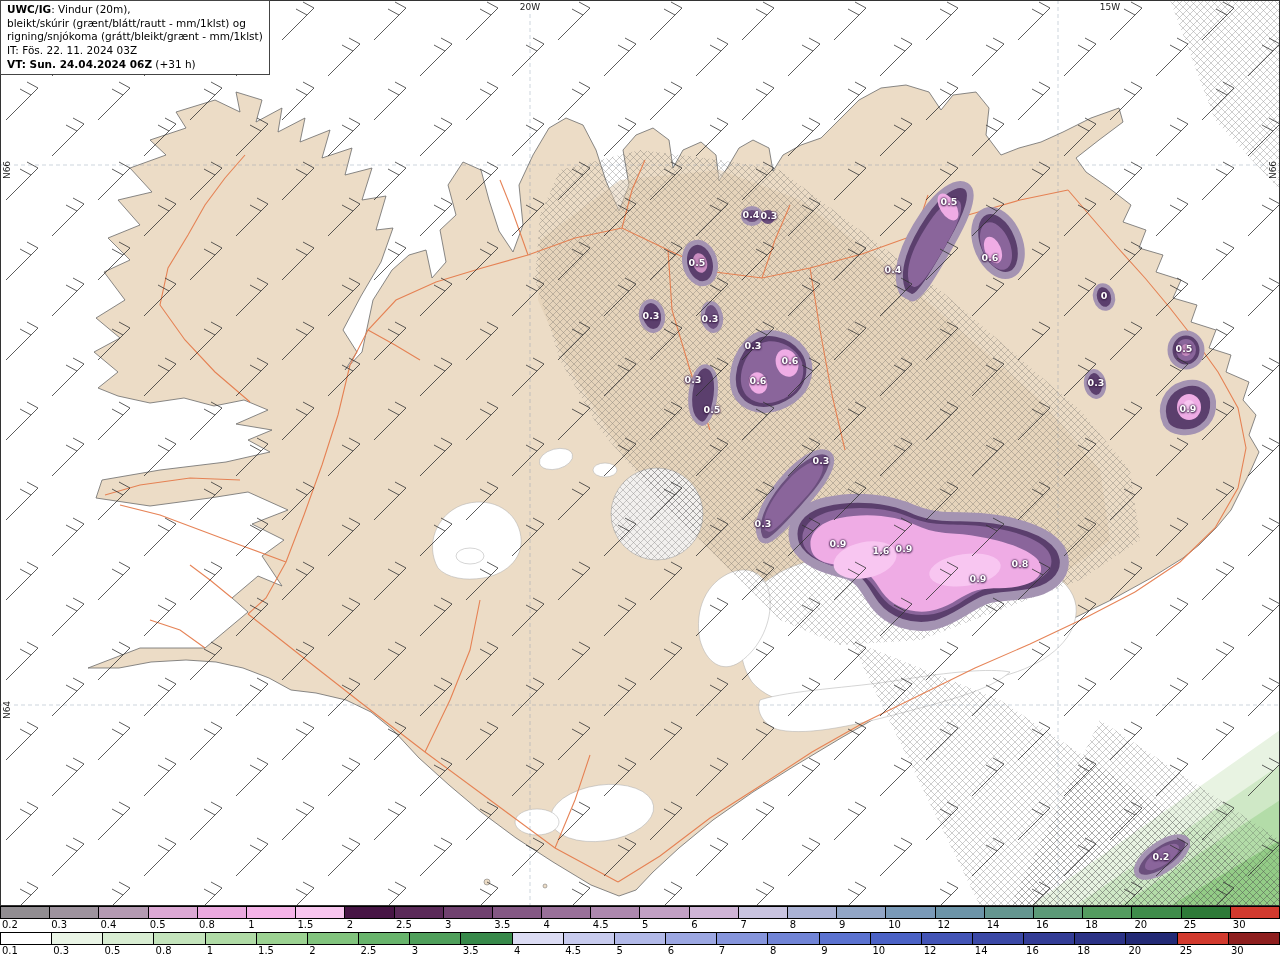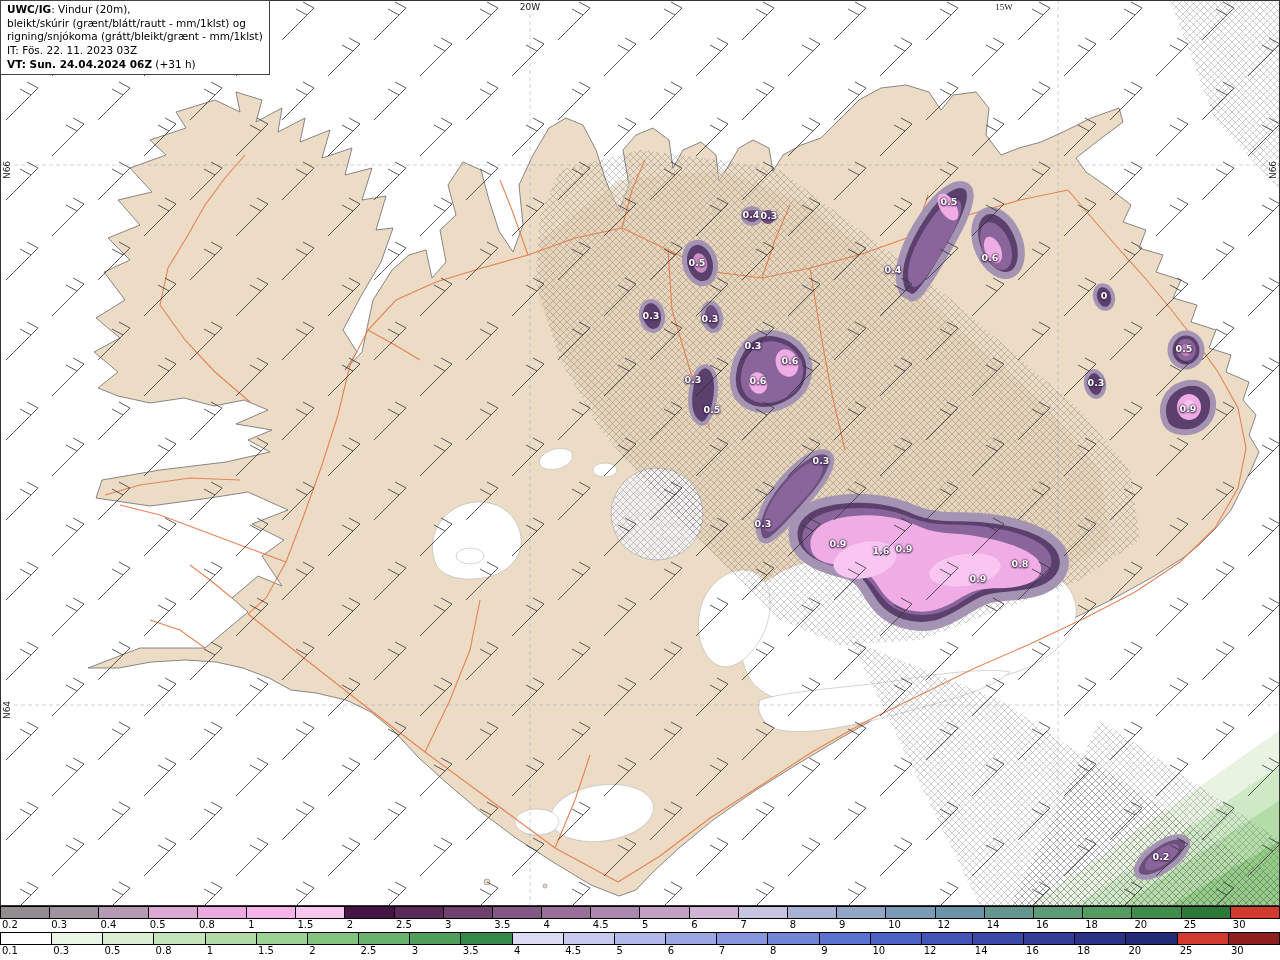--- a/index.html
+++ b/index.html
@@ -179,32 +179,32 @@
         <span class="precip-label" style="left: 1188px; top: 408px;">0.9</span>
         <span class="precip-label" style="left: 821px; top: 460px;">0.3</span>
         <span class="precip-label" style="left: 763px; top: 523px;">0.3</span>
         <span class="precip-label" style="left: 838px; top: 543px;">0.9</span>
         <span class="precip-label" style="left: 881px; top: 550px;">1.6</span>
         <span class="precip-label" style="left: 904px; top: 548px;">0.9</span>
         <span class="precip-label" style="left: 1020px; top: 563px;">0.8</span>
         <span class="precip-label" style="left: 978px; top: 578px;">0.9</span>
         <span class="precip-label" style="left: 1161px; top: 856px;">0.2</span>
         <span class="coord-label" style="left: 530px; top: 2px;">20W</span>
-        <span class="coord-label" style="left: 1004px; top: 2px; font-family: Liberation Serif, serif;">15W</span>
+        <span class="coord-label" style="left: 1110px; top: 2px;">15W</span>
         <span class="coord-label side" style="top: 165px; left: -4px;">N66</span>
         <span class="coord-label side" style="top: 705px; left: -4px;">N64</span>
         <span class="coord-label side" style="top: 165px; right: -4px;">N66</span>
       </div>
   </div>
 
   <div id="legend">
     <div><span class="b">UWC/IG</span><span>: Vindur (20m),</span></div>
     <div>bleikt/skúrir (grænt/blátt/rautt - mm/1klst) og</div>
     <div>rigning/snjókoma (grátt/bleikt/grænt - mm/1klst)</div>
-    <div>IT: Fös. 22. 11. 2023 03Z</div>
+    <div>IT: Fös. 22. 11. 2024 03Z</div>
     <div><span class="b">VT: Sun. 24.04.2024 06Z</span><span> (+31 h)</span></div>
   </div>
 
   <div id="colorbars">
       <div class="cbar-band">
         <div class="cbar-seg" style="background: rgb(145, 141, 145);"></div>
         <div class="cbar-seg" style="background: rgb(158, 147, 158);"></div>
         <div class="cbar-seg" style="background: rgb(180, 154, 178);"></div>
         <div class="cbar-seg" style="background: rgb(220, 168, 212);"></div>
         <div class="cbar-seg" style="background: rgb(235, 169, 223);"></div>

